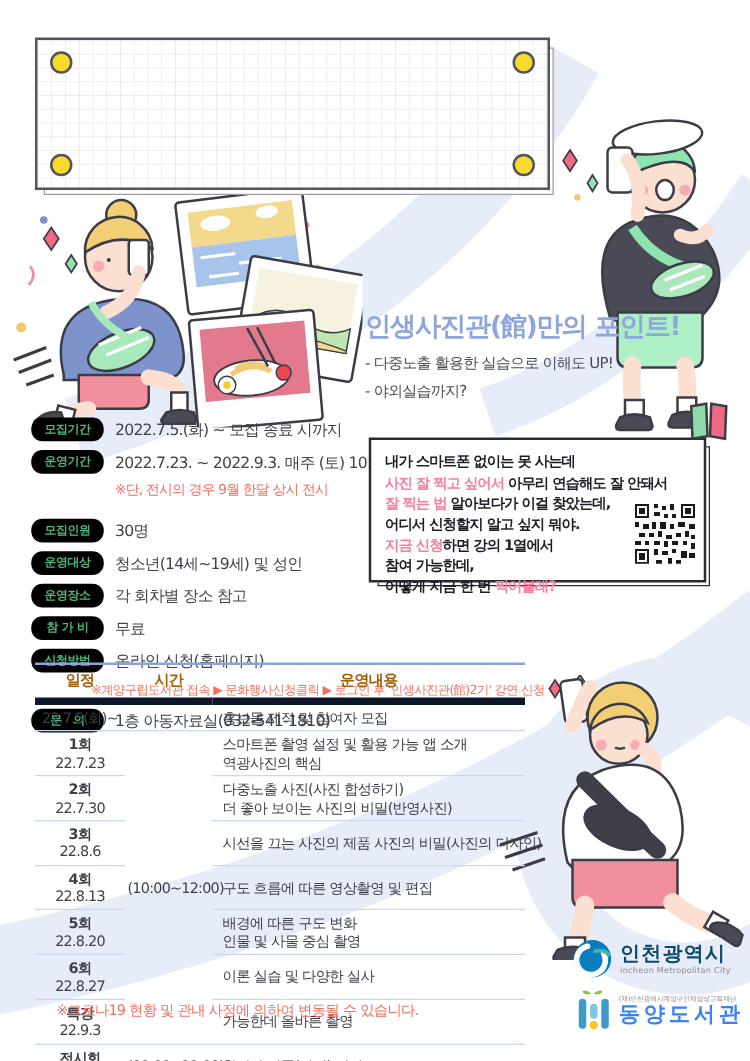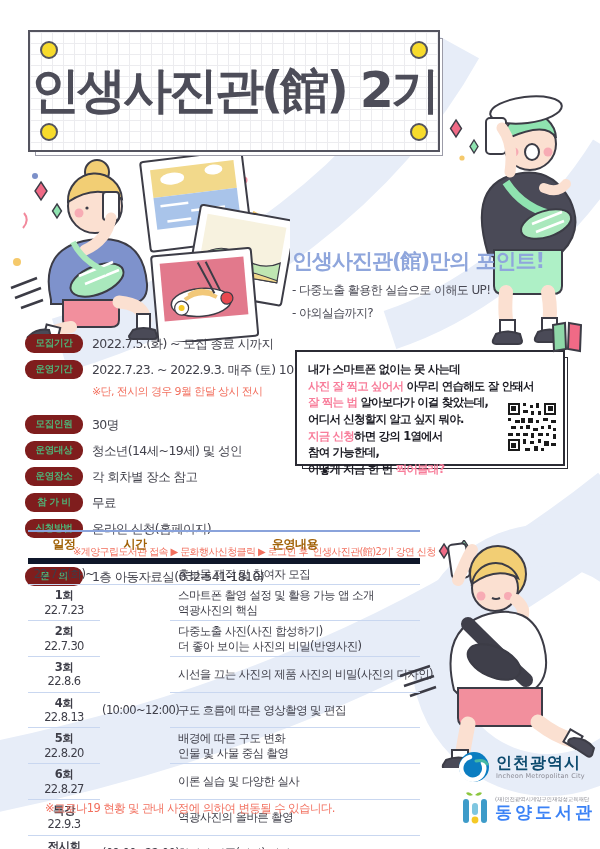--- a/index.html
+++ b/index.html
@@ -22,21 +22,21 @@
   
   .sec{position:absolute;left:292px;width:305px;z-index:2;}
   .sec h2{margin:0 0 7px 0;font-size:21px;font-weight:800;letter-spacing:-1px;}
   .sec.recommend{top:165px}.sec.recommend h2{color:#F493A0;}
   .sec.points{top:247px}.sec.points h2{color:#8FA6DC;}
   .sec .li{font-size:12px;color:#4A4A55;margin:6px 0;letter-spacing:-0.6px;white-space:nowrap;}
   .sec .li.indent{margin-left:8px;margin-top:1px;}
   
   .info{position:absolute;left:25px;top:334px;width:570px;z-index:2;}
   .irow{display:flex;align-items:flex-start;margin-bottom:7px;}
-  .pill{flex:0 0 58px;background:#7f1d1d;color:#4FB377;font-size:9.5px;font-weight:bold;
+  .pill{flex:0 0 58px;background:#000000;color:#4FB377;font-size:9.5px;font-weight:bold;
         text-align:center;border-radius:9px;padding:3px 0;margin-right:9px;letter-spacing:-0.3px;}
   .ival{font-size:12.5px;color:#42424C;letter-spacing:-0.6px;white-space:nowrap;padding-top:2px;}
   .inote{font-size:11px;color:#F2705F;letter-spacing:-0.6px;margin:-2px 0 10px 67px;white-space:nowrap;}
   .inote.small{font-size:10px;margin-top:0;margin-bottom:8px;margin-left:48px;}
   .gap{height:6px;}
   
   .bubble{position:absolute;left:295px;top:350px;width:270px;height:116px;background:#fff;
           border:2px solid #2B2B34;z-index:4;padding:9px 11px;box-sizing:border-box;
           box-shadow:5px 5px 0 -3px #ffffff,5px 5px 0 -2px #2B2B34;}
   .bubble p{margin:0;font-size:11.5px;font-weight:900;letter-spacing:-0.8px;line-height:1.45;
@@ -89,21 +89,20 @@
       <path d="M-20 780 C 180 740, 420 660, 620 500" stroke-width="70"></path>
       <circle cx="548" cy="660" r="115" stroke-width="42"></circle>
     </g>
   </svg>
 
   <div class="board">
     <span class="pin tl"></span>
     <span class="pin tr"></span>
     <span class="pin bl"></span>
     <span class="pin br"></span>
-    <h1>인생사진관(館) 2기</h1>
   </div>
 
   <svg id="illus-left" class="illus" width="285" height="192" viewBox="0 0 285 192">
 
     <g fill="none" stroke-width="2">
       <path d="M18 78 q7 -8 1 -15" stroke="#F2899C"></path>
       <path d="M248 62 q9 3 5 13" stroke="#F5C96B"></path>
       <path d="M258 142 q-8 7 -15 1" stroke="#7C90C9"></path>
       <path d="M232 168 q8 -2 9 6" stroke="#8FD8A8"></path>
     </g>
@@ -410,21 +409,21 @@
         <td class="c3">
               <span class="cl">이론 실습 및 다양한 실사</span>
             </td>
       </tr>
       <tr>
         <td class="c1">
               <span class="sess">특강</span>
               <span class="date">22.9.3</span>
             </td>
         <td class="c3">
-              <span class="cl">역광사진의 올바른 촬영</span>
+              <span class="cl">가능한데 올바른 촬영</span>
             </td>
       </tr>
       <tr>
         <td class="c1">
               <span class="sess">전시회</span>
               <span class="date">22.9.1~9.30</span>
             </td>
         <td class="c2">(09:00~22:00)</td>
         <td class="c3">
               <span class="cl">참여자 작품(사진) 전시</span>

